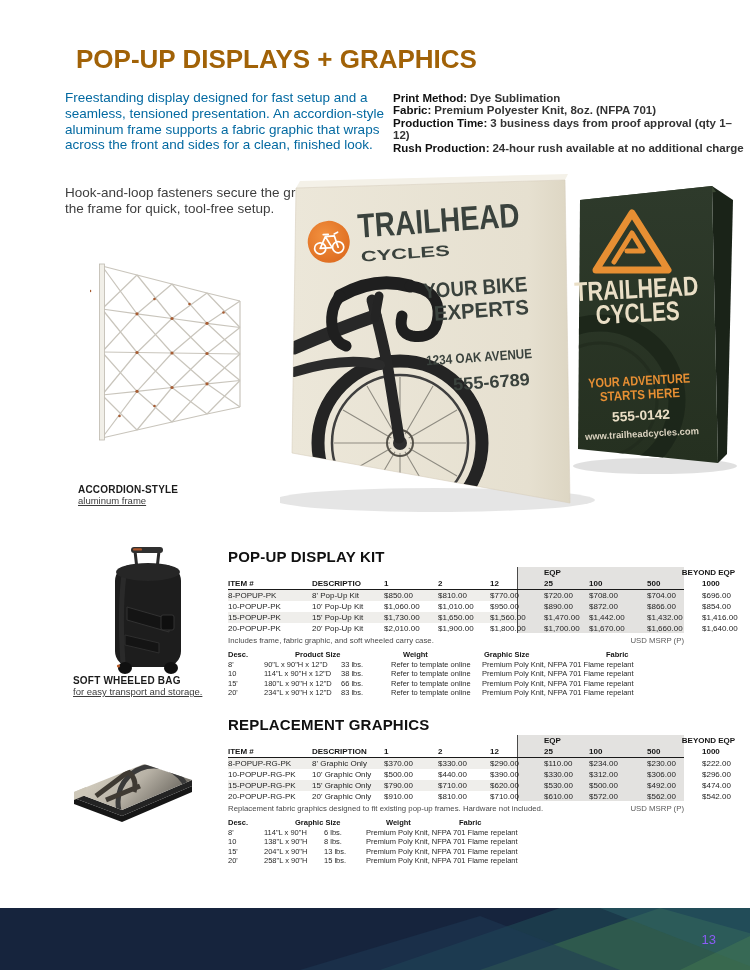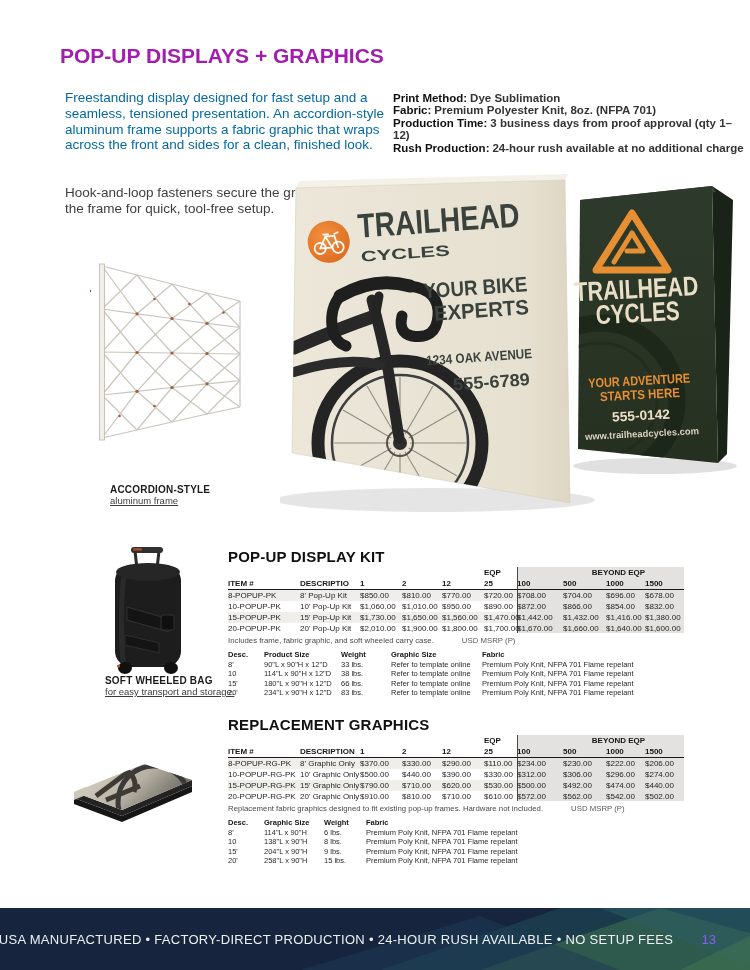--- a/index.html
+++ b/index.html
@@ -1,59 +1,59 @@
 <!DOCTYPE html>
 <html><head>
 <meta charset="utf-8">
 <style>
   html,body{margin:0;padding:0;background:#fff;}
   .page{position:relative;width:750px;height:970px;background:#fff;overflow:hidden;
         font-family:"Liberation Sans","DejaVu Sans",sans-serif;color:#3f3f3f;}
   .abs{position:absolute;}
 
   
-  .title{left:60px;top:44px;font-size:21px;font-weight:bold;color:#a21caf;letter-spacing:0px;}
+  .title{left:76px;top:44px;font-size:26px;font-weight:bold;color:#a16207;letter-spacing:0px;}
   .intro{left:65px;top:90px;width:338px;font-size:13.5px;line-height:15.8px;color:#0369a1;}
   .intro2{left:65px;top:185px;width:300px;font-size:13.5px;line-height:15.8px;color:#3e3e3e;}
   .specs{left:393px;top:92px;width:352px;font-size:11.5px;line-height:12.4px;color:#333;font-weight:bold;}
   .spec-line b{color:#101010;margin-right:3px;}
 
   
-  .cap{color:#1c1c1c;line-height:11px;margin-left:32px;}
+  .cap{color:#1c1c1c;line-height:11px;}
   .cap b{display:block;font-size:10px;letter-spacing:.2px;}
   .cap span{display:block;font-size:9.5px;color:#3c3c3c;text-decoration:underline;}
 
   
   .section{left:228px;width:456px;}
   .sec-title{font-size:15px;font-weight:bold;color:#101010;letter-spacing:.2px;line-height:15px;}
   .ptable{position:relative;margin-top:3px;font-size:8px;color:#1f1f1f;}
   .beyond-bg{position:absolute;left:289px;top:0;width:166px;height:66px;background:#e3e2e0;
              border-left:1.5px solid #4a4a4a;z-index:0;}
   .prow{position:relative;z-index:1;display:grid;
         grid-template-columns:72px 60px 42px 40px 42px 33px 46px 43px 39px 38px;
-        height:11px;line-height:11px;align-items:center;}
+        height:11px;line-height:11px;align-items:center;gap:12px;}
   .super span{font-weight:bold;color:#161616;}
   .super .eqp{grid-column:6;}
   .super .beyond{grid-column:7 / 11;text-align:center;padding-left:37px;}
   .phead{font-weight:bold;color:#161616;border-bottom:1px solid #1a1a1a;overflow:visible;}
   .phead span{white-space:nowrap;}
   .phead .wrapN{white-space:normal;width:54px;word-break:break-all;line-height:10px;height:10px;
                 overflow:visible;position:relative;z-index:3;}
   .rows > div:nth-of-type(odd){background:linear-gradient(90deg,#efeeeb 0 289px,transparent 289px);}
   .prow span{white-space:nowrap;}
-  .tnote{display:flex;font-size:7.8px;color:#4a4a4a;
+  .tnote{display:flex;justify-content:space-between;font-size:7.8px;color:#4a4a4a;
          margin-top:2px;line-height:9px;}
   .tnote .msrp{color:#5a5a5a;margin-left:28px;}
 
   
   .sgrid{margin-top:5px;font-size:7.5px;line-height:9.6px;color:#2a2a2a;}
   .srow{display:grid;}
   .kitcols{grid-template-columns:36px 77px 50px 91px 198px;}
   .rgcols{grid-template-columns:36px 60px 42px 314px;}
-  .shead{font-weight:bold;color:#141414;}
+  .shead{font-weight:bold;color:#141414;gap:31px;}
   .srow span{white-space:nowrap;}
 
   
   .footer{left:0;top:908px;width:750px;height:62px;background:#16243d;overflow:hidden;}
   .footer svg{position:absolute;left:0;top:0;}
   .footer-text{position:absolute;left:0;top:0;width:672px;height:62px;display:flex;
                align-items:center;justify-content:center;color:#eef1f3;font-size:13px;
                letter-spacing:.3px;white-space:nowrap;}
   .page-num{position:absolute;right:34px;top:0;height:62px;display:flex;align-items:center;
             color:#8b5cf6;font-size:13px;}
@@ -462,21 +462,21 @@
             <div class="srow rgcols">
               <span>10</span>
               <span>138"L x 90"H</span>
               <span>8 lbs.</span>
               <span>Premium Poly Knit, NFPA 701 Flame repelant</span>
             </div>
 
             <div class="srow rgcols">
               <span>15'</span>
               <span>204"L x 90"H</span>
-              <span>9 lbs.</span>
+              <span>13 lbs.</span>
               <span>Premium Poly Knit, NFPA 701 Flame repelant</span>
             </div>
 
             <div class="srow rgcols">
               <span>20'</span>
               <span>258"L x 90"H</span>
               <span>15 lbs.</span>
               <span>Premium Poly Knit, NFPA 701 Flame repelant</span>
             </div>
           </div>
@@ -486,17 +486,16 @@
 
   <div class="abs footer">
     <svg width="750" height="62" viewBox="0 0 750 62">
       <rect width="750" height="62" fill="#16243d"></rect>
       <polygon points="380,62 560,0 750,0 750,62" fill="#1f4a55" opacity=".6"></polygon>
       <polygon points="480,62 660,0 880,62" fill="#3e7350" opacity=".55"></polygon>
       <polygon points="300,62 480,8 620,62" fill="#1d3a55" opacity=".5"></polygon>
       <polygon points="600,0 760,62 900,0" fill="#2a5e66" opacity=".5"></polygon>
       <polygon points="680,62 750,28 750,62" fill="#49804f" opacity=".4"></polygon>
     </svg>
-    <div class="footer-text">USA MANUFACTURED • FACTORY-DIRECT PRODUCTION • 24-HOUR RUSH AVAILABLE • NO SETUP FEES</div>
     <div class="page-num">13</div>
   </div>
 
 </div>
 
 </body></html>

